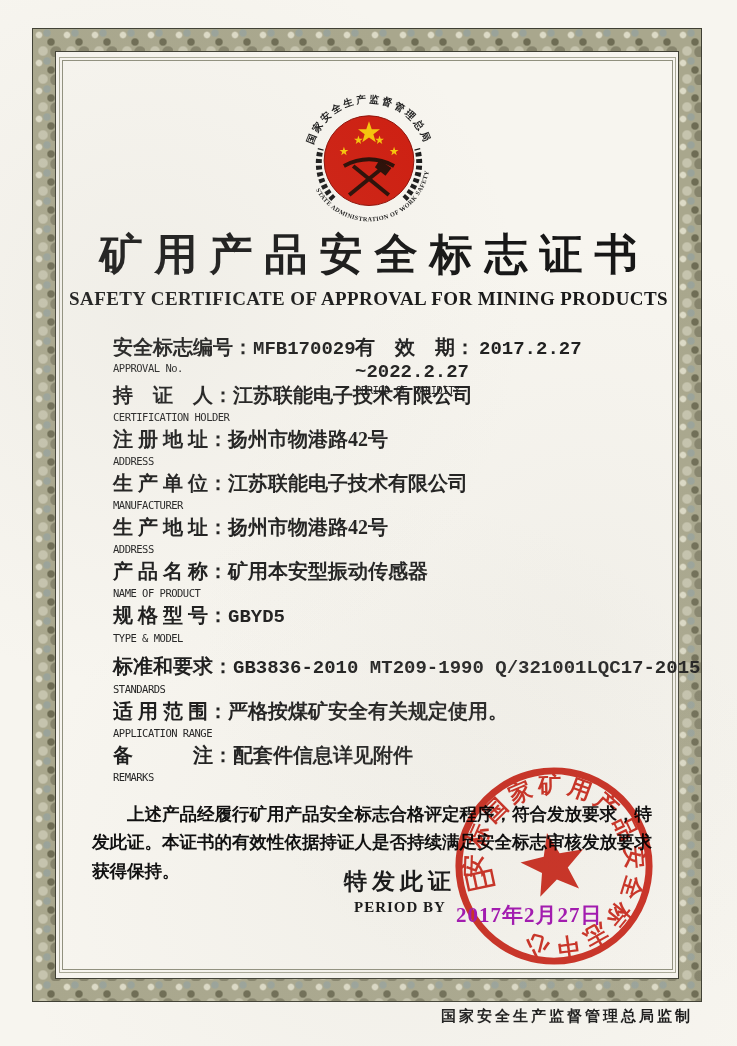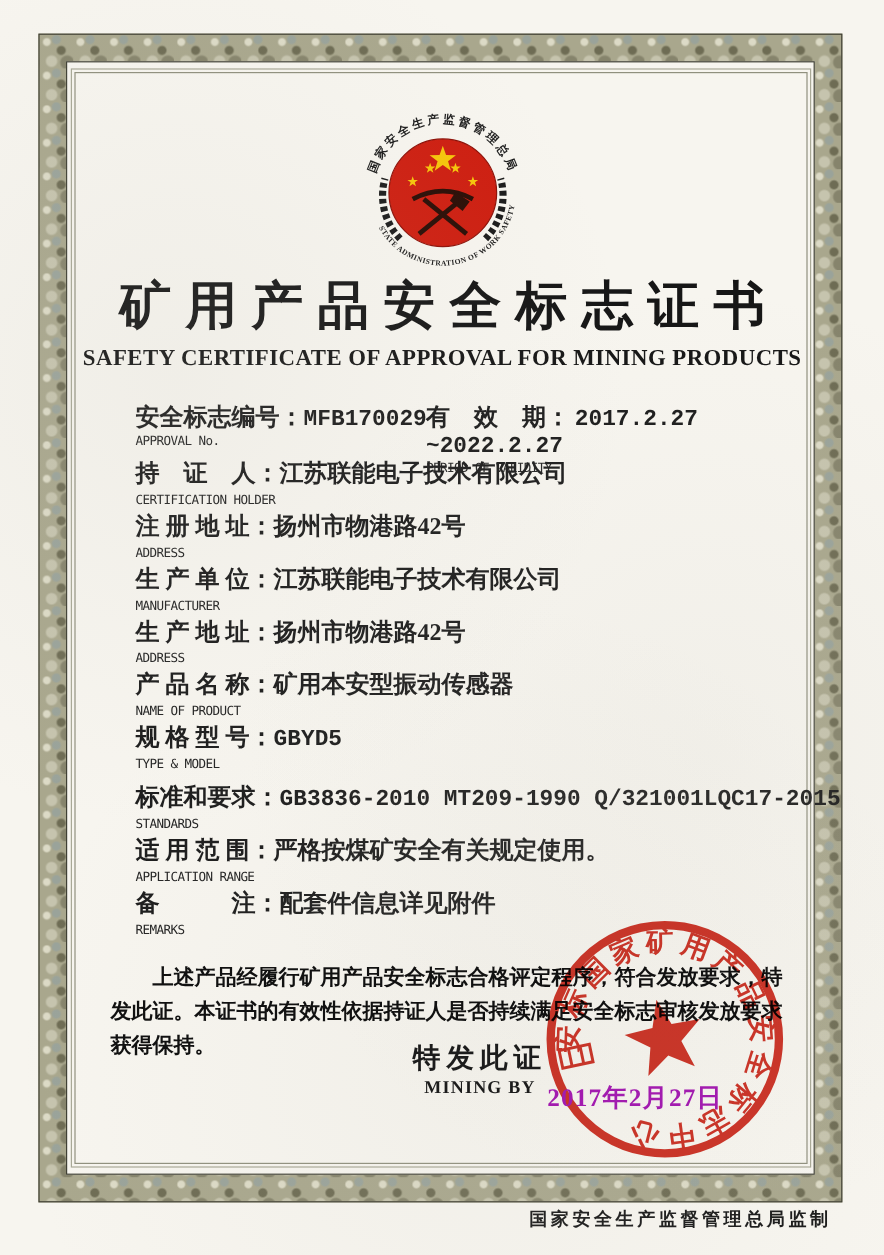--- a/index.html
+++ b/index.html
@@ -185,21 +185,21 @@
     <div class="row">
       <div class="line"><span class="zh-label">备　　　注：</span><span class="value">配套件信息详见附件</span></div>
       <span class="sub">REMARKS</span>
     </div>
   </div>
 
   <div class="declaration">上述产品经履行矿用产品安全标志合格评定程序，符合发放要求，特发此证。本证书的有效性依据持证人是否持续满足安全标志审核发放要求获得保持。</div>
 
   <div class="issued">
     <div class="label">特发此证</div>
-    <div class="sub2">MINING BY</div>
+    <div class="sub2">PERIOD BY</div>
   </div>
 
   <div class="seal">
     <svg width="208" height="208" viewBox="0 0 210 210" style="overflow:visible">
       <defs>
         <path id="sealArc" d="M105,105 m-74,0 a74,74 0 1,1 148,0 a74,74 0 1,1 -148,0"></path>
       </defs>
       <circle cx="105" cy="105" r="96" fill="none" stroke="#cf281b" stroke-width="7"></circle>
       <text font-family="Liberation Serif, serif" font-size="23" font-weight="bold" fill="#cf281b" letter-spacing="5">
         <textPath href="#sealArc" startOffset="4">安标国家矿用产品安全标志中心</textPath>

